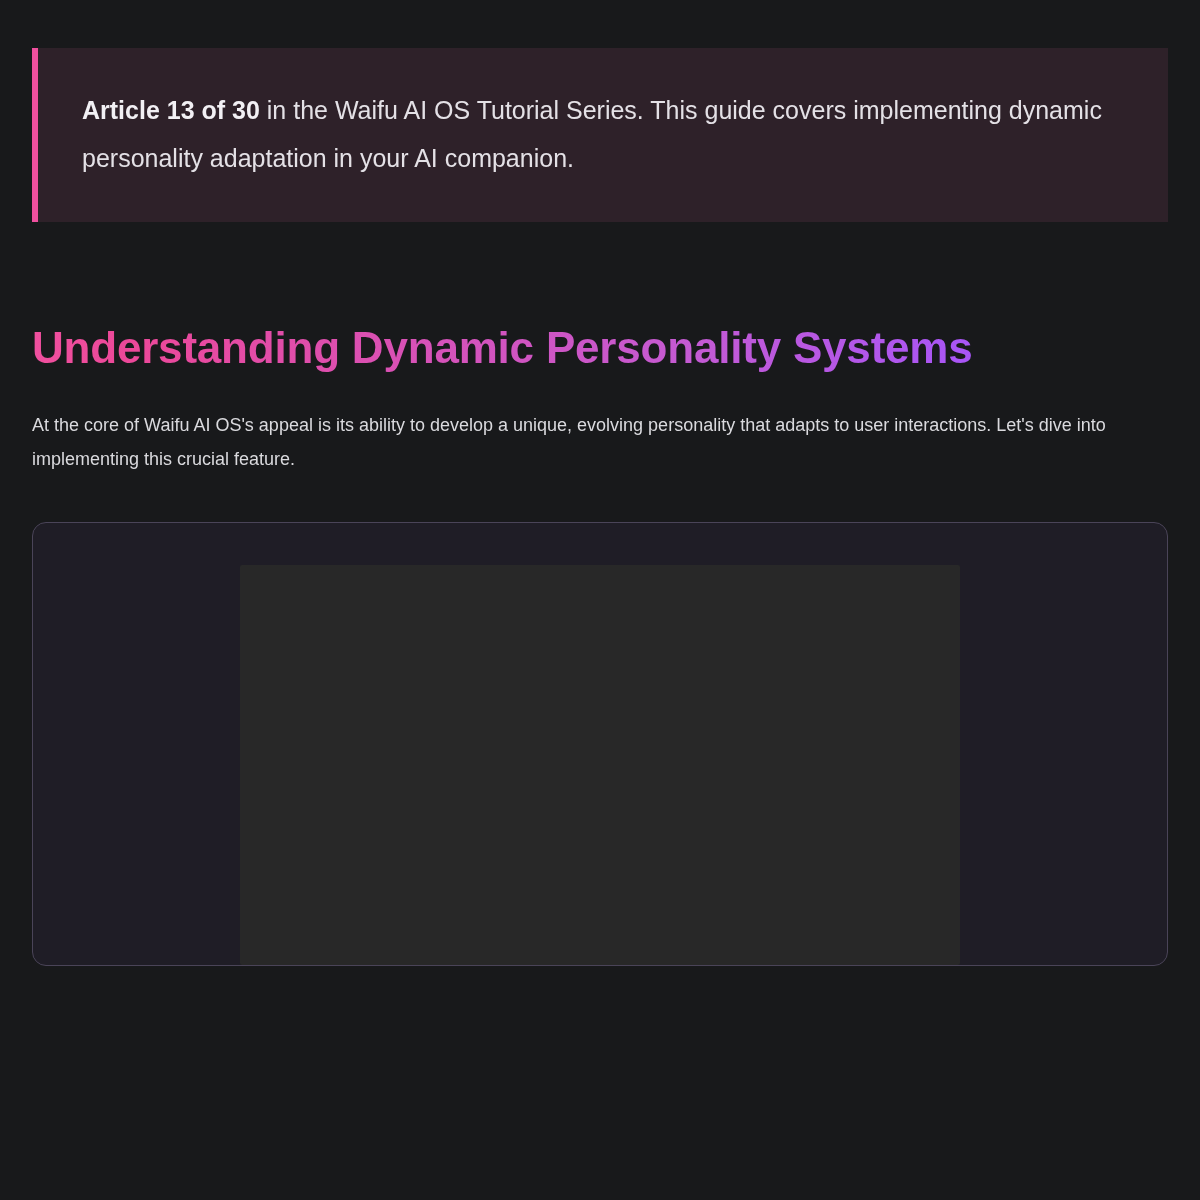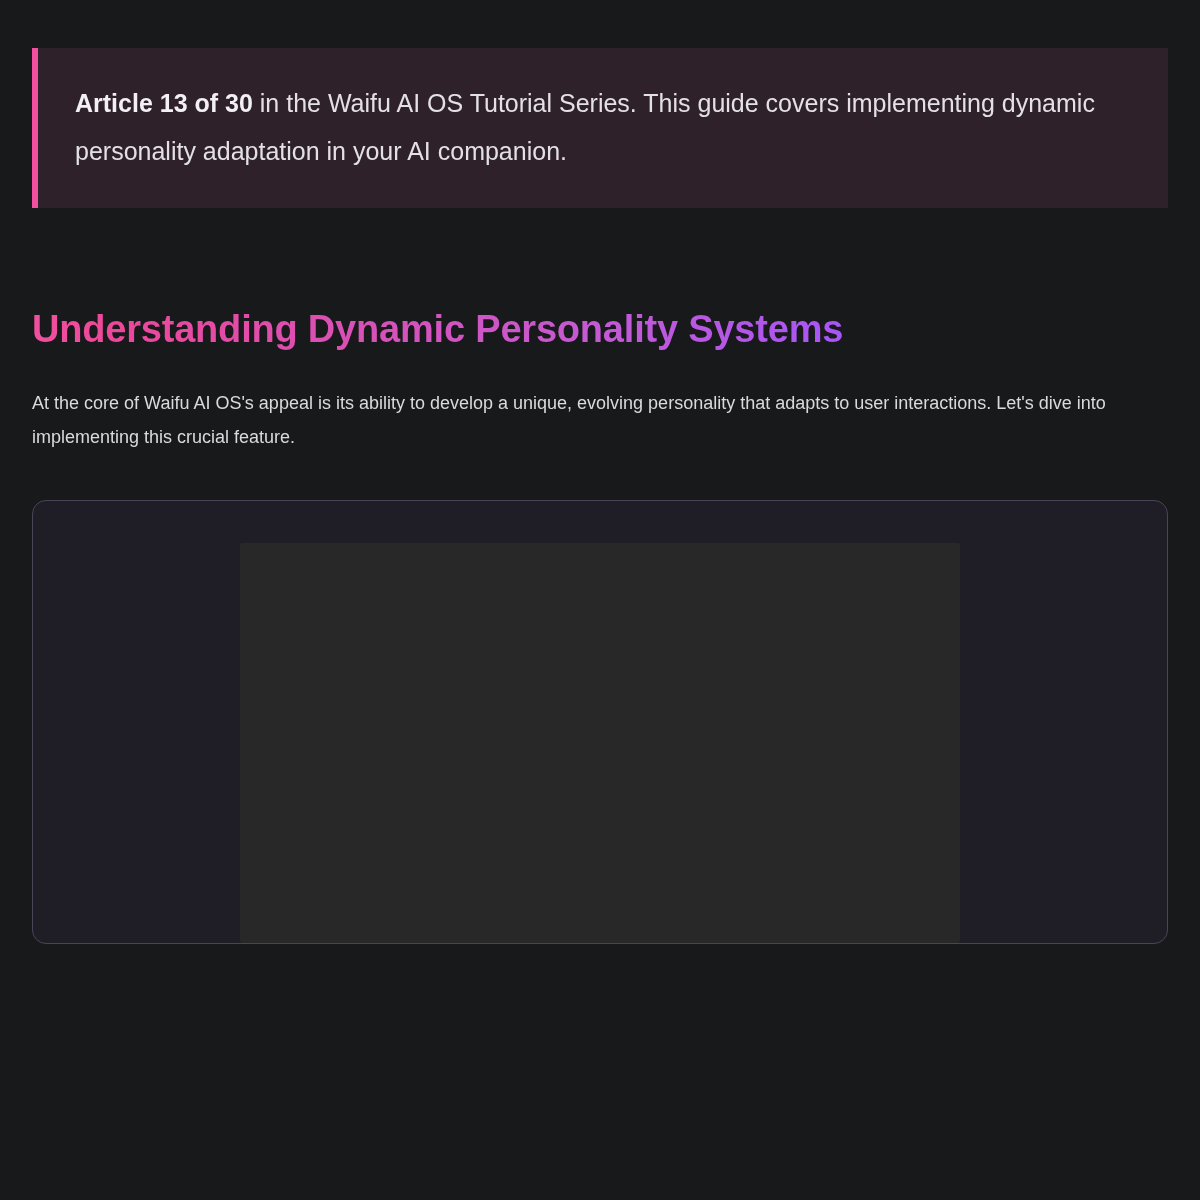--- a/index.html
+++ b/index.html
@@ -62,34 +62,34 @@
 
   
   .callout {
     margin: 48px 0 0 0;
     width: 1136px;
     background: #2e2129;
     border-left: 6px solid #f0509f;
     padding: 26px 30px 28px 32px;
   }
   .callout p {
-    margin: 5px;
+    margin: 12px;
     font-size: 25px;
     line-height: 1.92;
     color: #e4e1e6;
   }
   .callout strong {
     font-weight: 700;
     color: #f2f0f4;
   }
 
   
   .section-heading {
     margin: 96px 0 0 0;
-    font-size: 38px;
+    font-size: 44px;
     line-height: 1.35;
     font-weight: 700;
     letter-spacing: -0.2px;
     background-image: linear-gradient(90deg, #f0509f 0%, #ec4899 10%, #c45ad3 70%, #a855f7 100%);
     -webkit-background-clip: text;
     background-clip: text;
     -webkit-text-fill-color: transparent;
     color: transparent;
     display: inline-block;
   }

